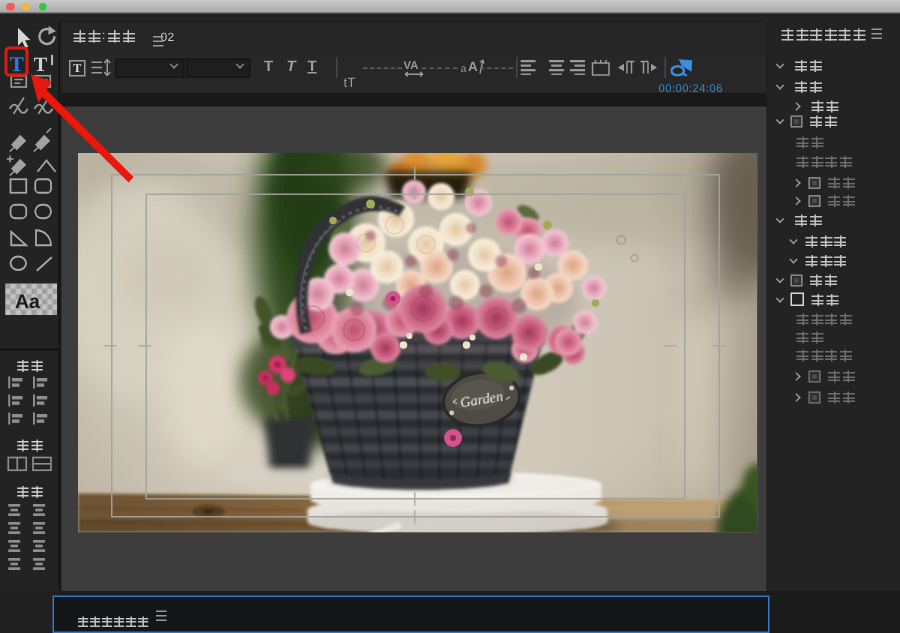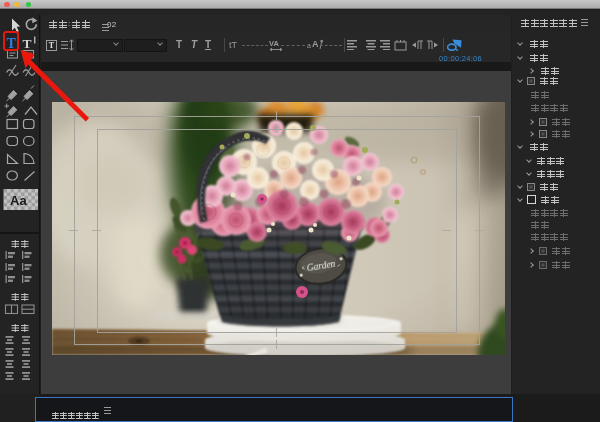--- a/index.html
+++ b/index.html
@@ -158,21 +158,21 @@
         </g>
     </svg>
     <div style="position:absolute;left:36px;top:5.5px;width:46px;height:13px;background:#1e1e1e;border:1px solid #141414"></div>
     <div style="position:absolute;left:83px;top:5.5px;width:43px;height:13px;background:#1e1e1e;border:1px solid #141414"></div>
     <span class="chev cd" style="position:absolute;left:73px;top:10px;border-color:#888"></span>
     <span class="chev cd" style="position:absolute;left:117px;top:10px;border-color:#888"></span>
     <span style="position:absolute;left:135px;top:6px;font-size:10px;font-weight:bold;color:#9f9f9f">T</span>
     <span style="position:absolute;left:150px;top:6px;font-size:10px;font-weight:bold;font-style:italic;color:#9f9f9f">T</span>
     <span style="position:absolute;left:164px;top:6px;font-size:10px;font-weight:bold;color:#9f9f9f;text-decoration:underline">T</span>
     <div style="position:absolute;left:183px;top:5px;width:1px;height:14px;background:#484848"></div>
-    <span style="position:absolute;left:188px;top:7px;font-size:9px;font-weight:normal;color:#9a9a9a">tT</span>
+    <span style="position:absolute;left:188px;top:17px;font-size:9px;font-weight:normal;color:#9a9a9a">tT</span>
     <div style="position:absolute;left:201px;top:12px;width:26px;border-top:1px dashed #5f5f5f"></div>
     <svg style="position:absolute;left:228px;top:5px" width="15" height="14">
       <text x="0" y="8" font-size="7.5" font-weight="bold" fill="#9a9a9a">VA</text>
       <path d="M1,11.5 H13 M1,11.5 L3,10 M1,11.5 L3,13 M13,11.5 L11,10 M13,11.5 L11,13" stroke="#9a9a9a" stroke-width=".9" fill="none"></path>
     </svg>
     <div style="position:absolute;left:240px;top:12px;width:24px;border-top:1px dashed #5f5f5f"></div>
     <svg style="position:absolute;left:266px;top:5px" width="16" height="14">
       <text x="0" y="10" font-size="7px" fill="#9a9a9a">a</text>
       <text x="5" y="9" font-size="9px" font-weight="bold" fill="#9a9a9a">A</text>
       <path d="M13,11 L15,2 M15,2 L13,3.5 M15,2 L15.8,4.5" stroke="#9a9a9a" stroke-width=".9" fill="none"></path>

